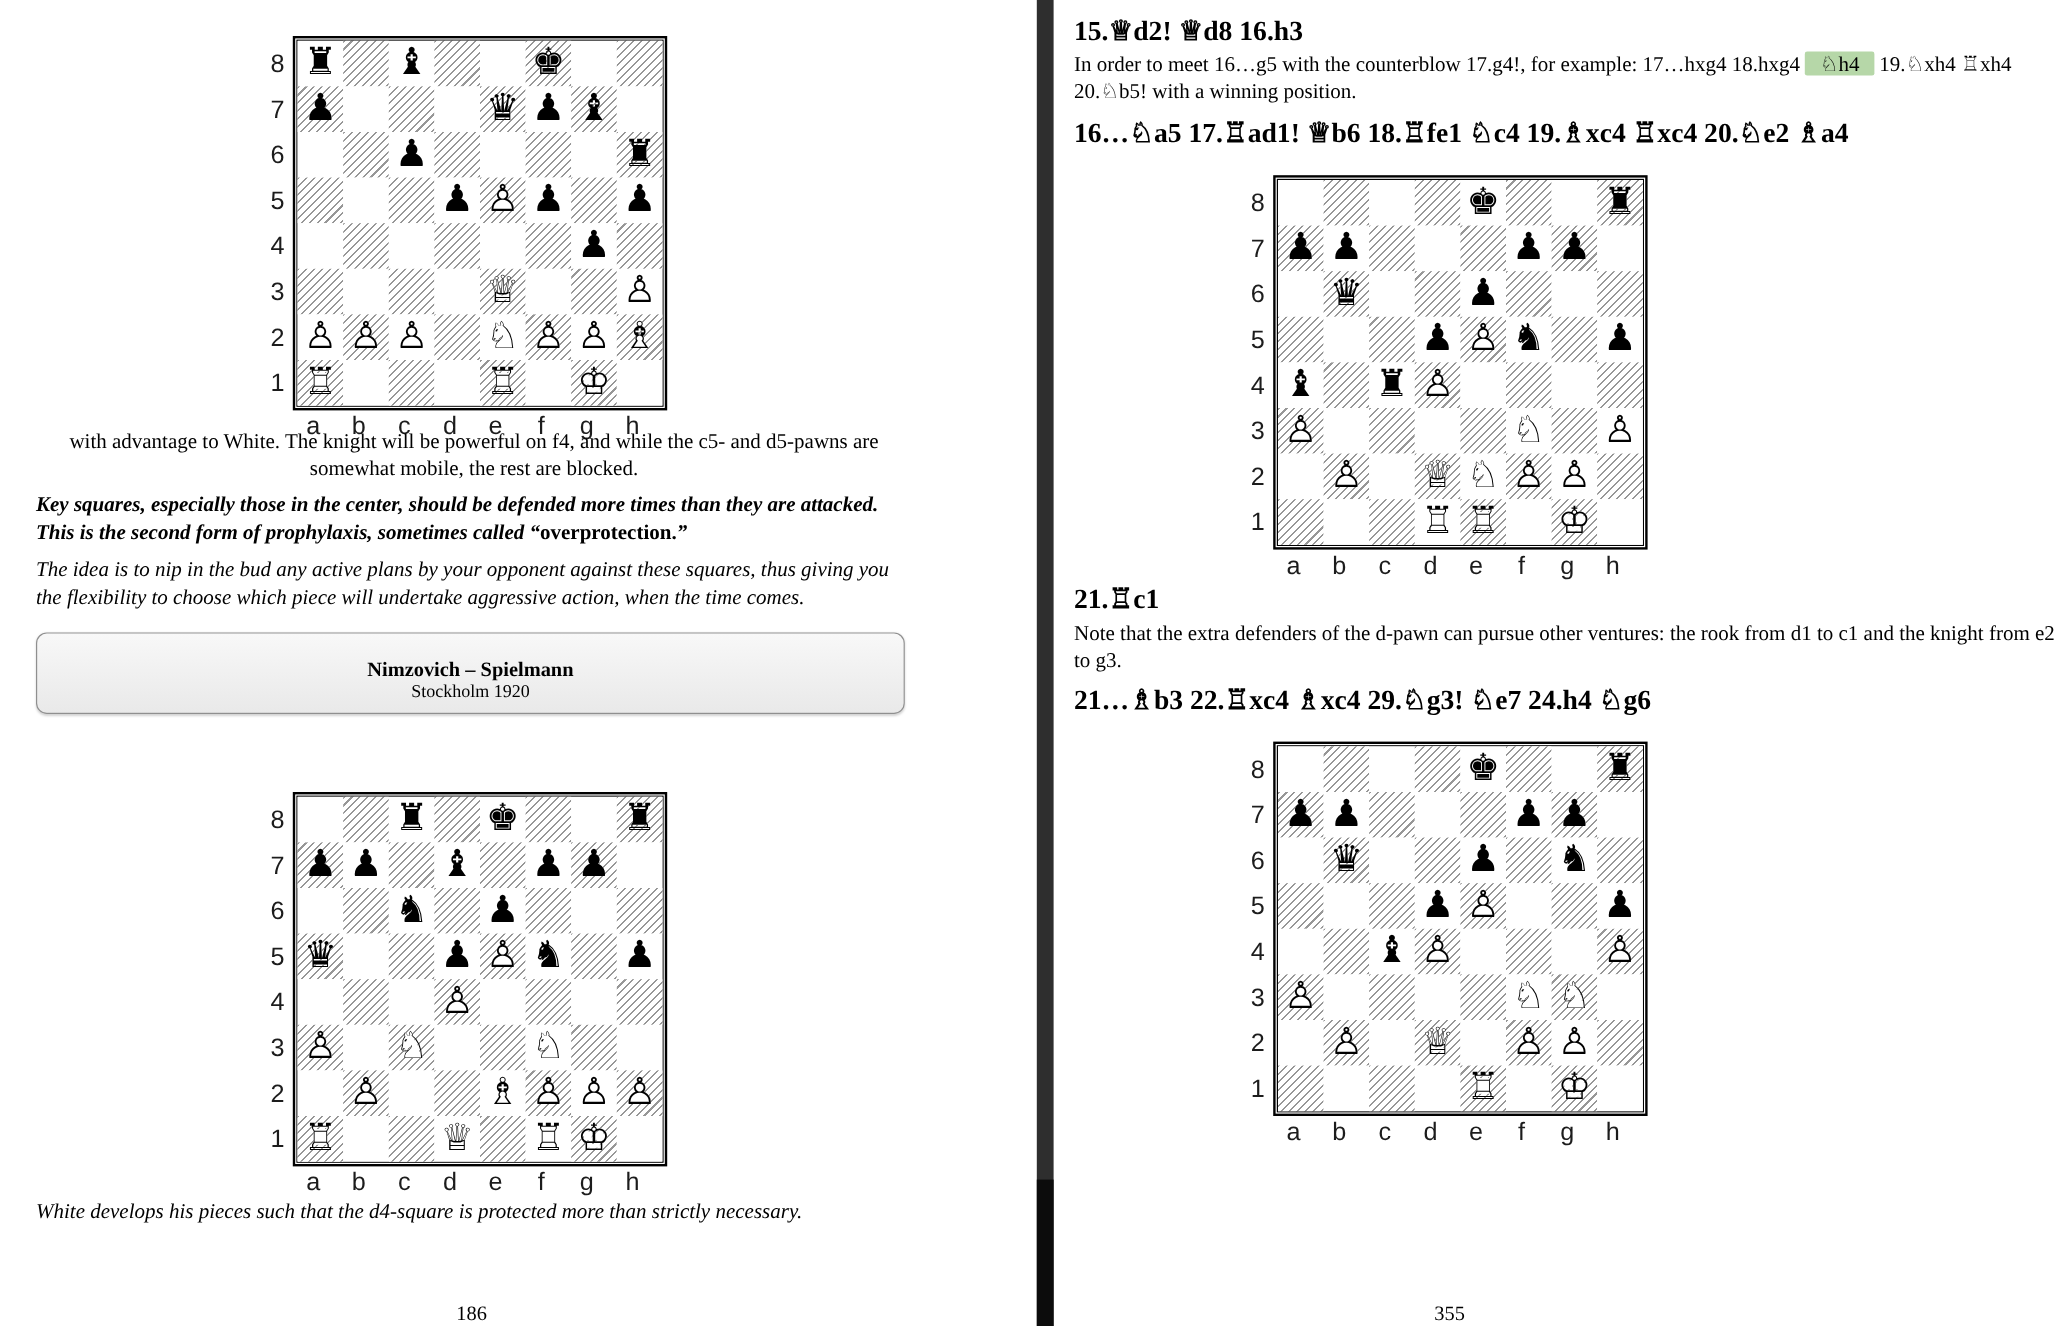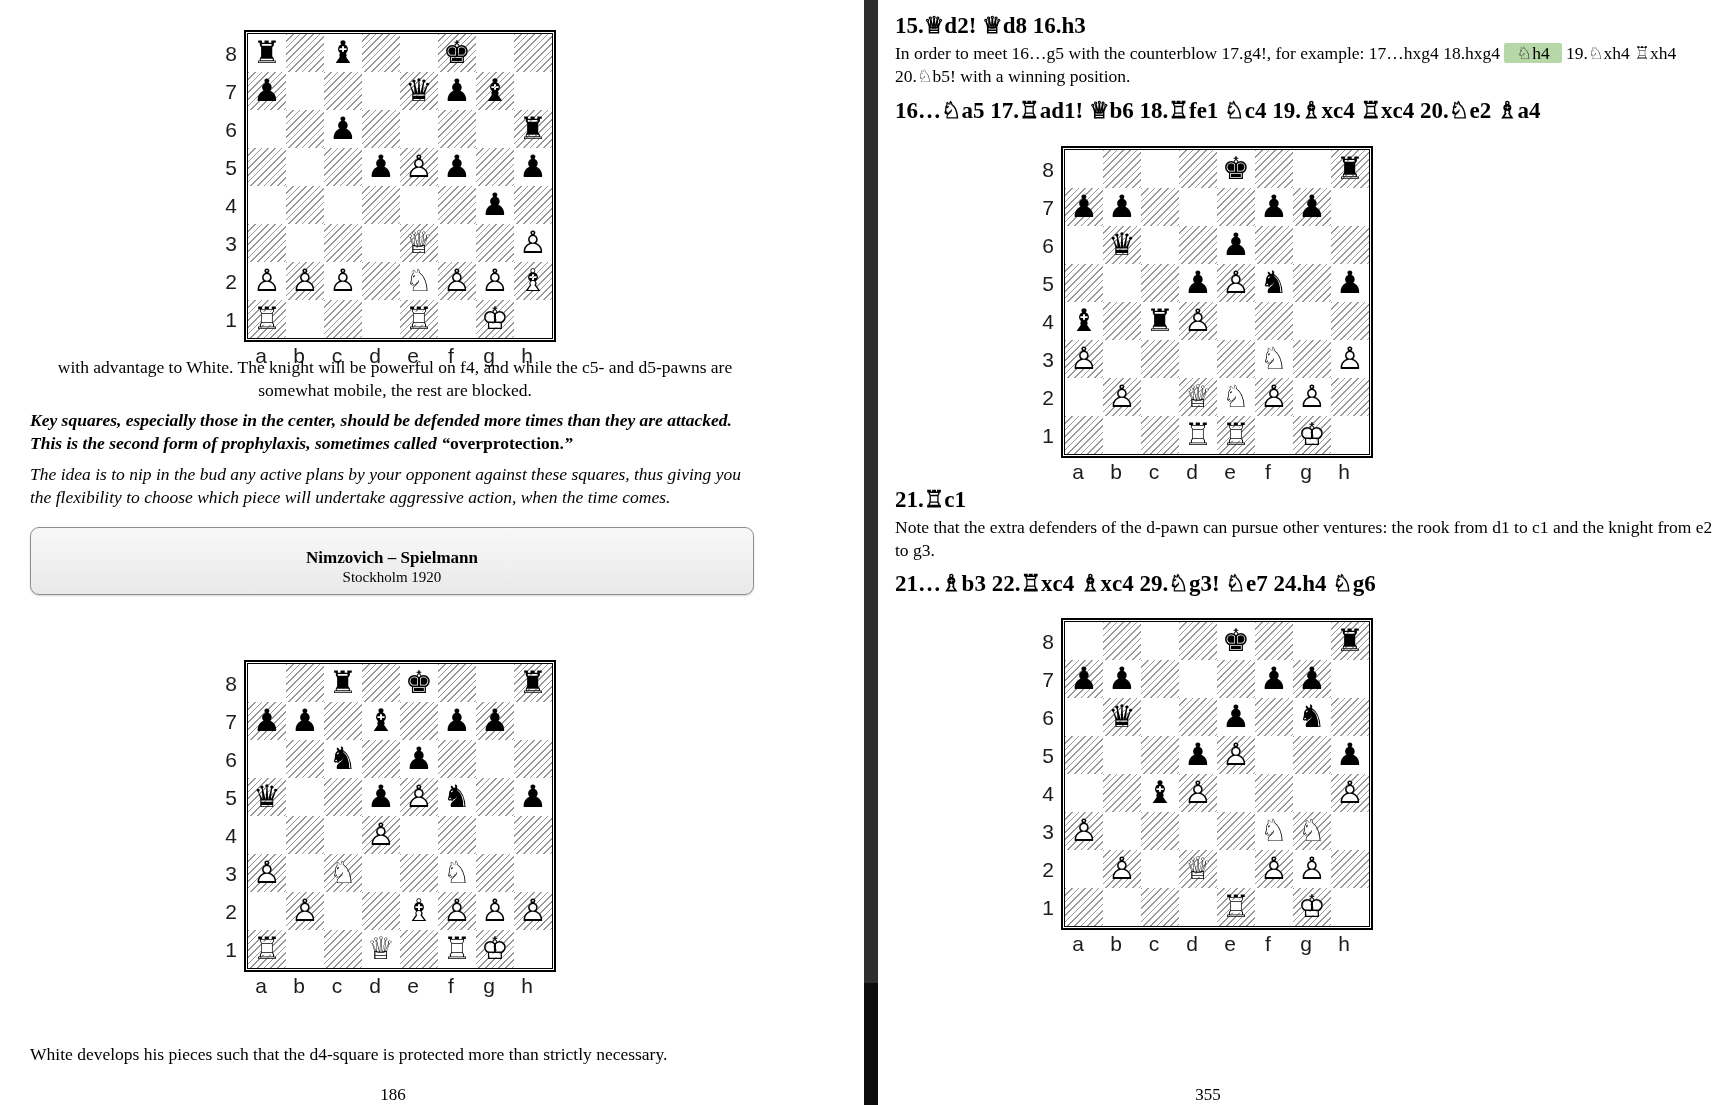--- a/index.html
+++ b/index.html
@@ -406,21 +406,21 @@
           <div class="file-label">b</div>
           <div class="file-label">c</div>
           <div class="file-label">d</div>
           <div class="file-label">e</div>
           <div class="file-label">f</div>
           <div class="file-label">g</div>
           <div class="file-label">h</div>
         </div>
       </div>
 
-    <p class="abs body-text" style="left:30px;top:1043px;width:730px;margin:0;">White develops his pieces such that the d4-square is protected more than strictly necessary.</p>
+    <p class="abs body-text" style="left:30px;top:998px;width:730px;margin:0;font-style:italic;">White develops his pieces such that the d4-square is protected more than strictly necessary.</p>
 
     <div class="abs pagenum" style="left:30px;top:1085px;width:726px;">186</div>
   </section>
 
   <div class="divider" style="left:864px;">
     <div class="thumb"></div>
   </div>
 
   <section class="abs" style="left:878px;top:0;width:839px;height:1105px;">
 

